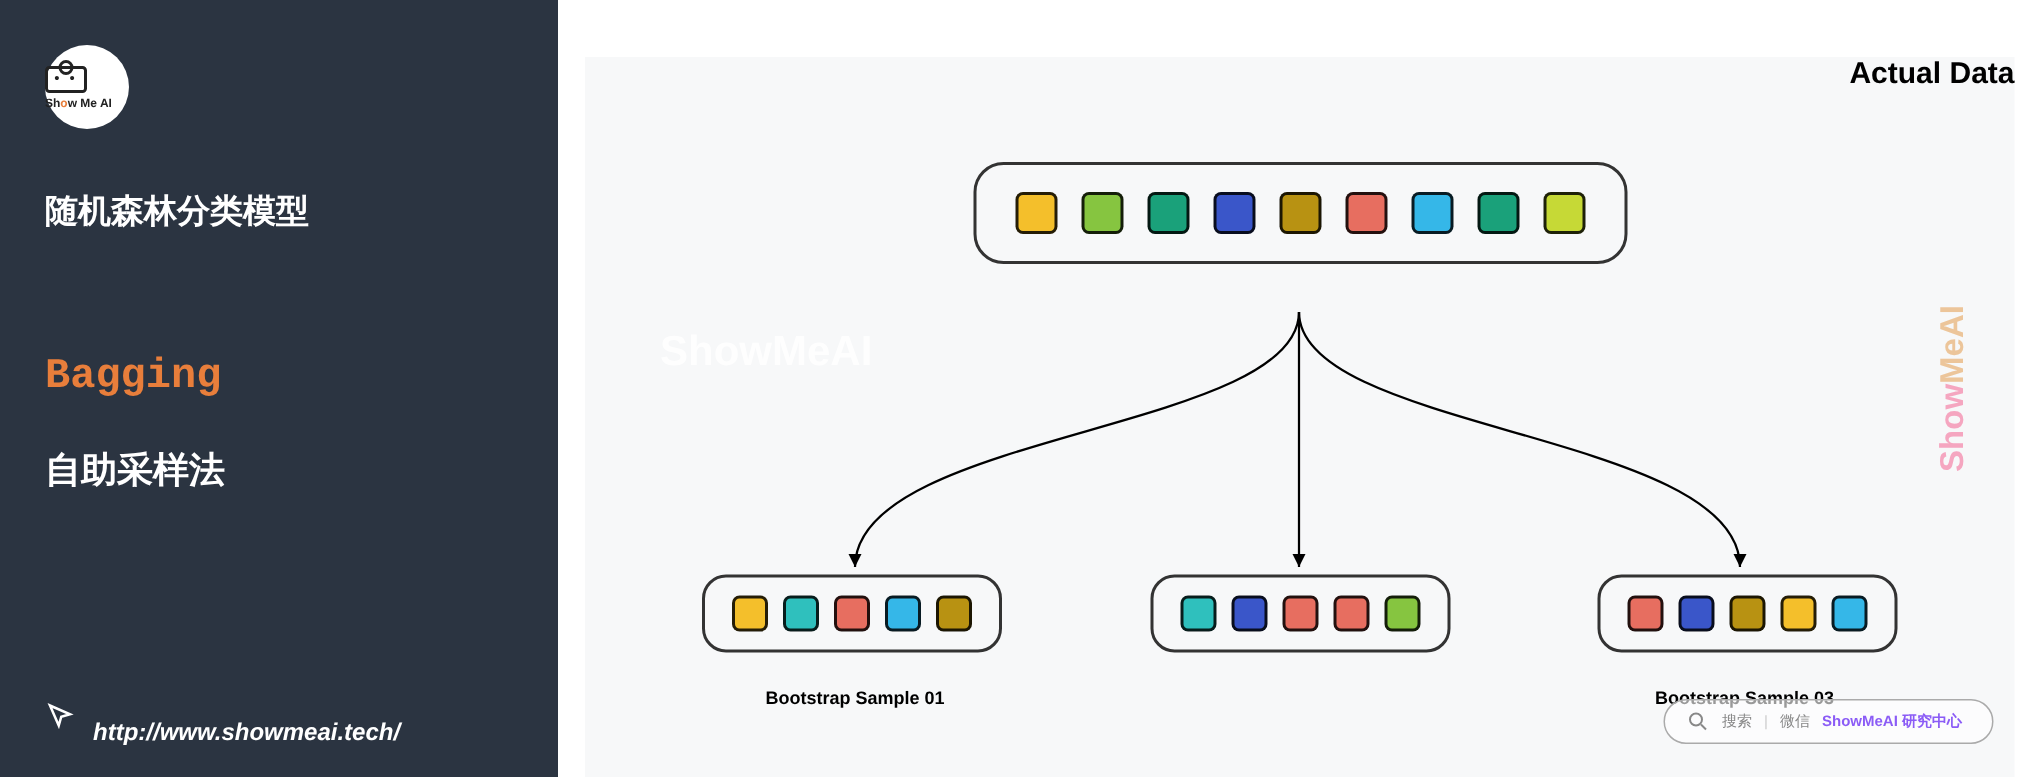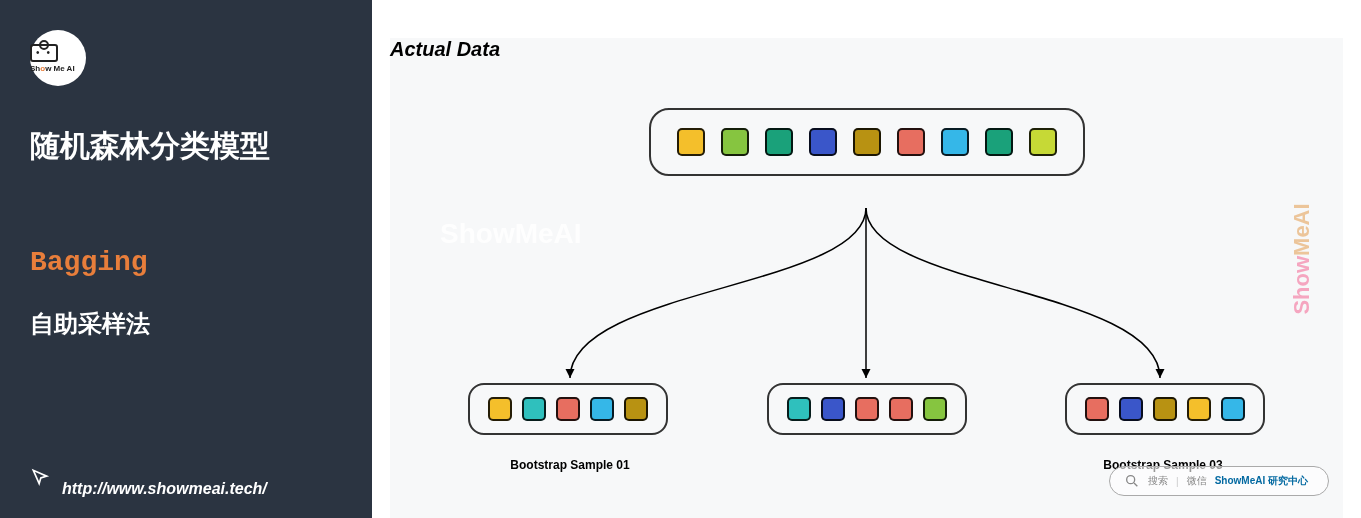--- a/index.html
+++ b/index.html
@@ -4,46 +4,46 @@
 <style>
   * { margin: 0; padding: 0; box-sizing: border-box; }
   body { width: 1361px; height: 518px; font-family: "Microsoft YaHei", Arial, sans-serif; display: flex; background: #fff; }
   .sidebar { width: 372px; height: 518px; background: #2b3441; color: white; padding: 30px 30px 20px 30px; display: flex; flex-direction: column; position: relative; }
   .logo { width: 56px; height: 56px; background: white; border-radius: 50%; display: flex; flex-direction: column; align-items: flex-start; justify-content: center; margin-bottom: 40px; }
   .logo-face { width: 28px; height: 18px; border: 2px solid #222; border-radius: 3px; position: relative; }
   .logo-face::before { content: ''; position: absolute; top: -6px; left: 50%; transform: translateX(-50%); width: 6px; height: 6px; border: 2px solid #222; border-radius: 50%; }
   .logo-face::after { content: '• •'; position: absolute; top: 1px; left: 0; right: 0; text-align: center; font-size: 10px; color: #222; letter-spacing: 2px; }
   .logo-text { font-size: 8px; font-weight: bold; color: #222; margin-top: 2px; }
   .logo-text .o { color: #e87e3b; }
-  .title { font-size: 30px; font-weight: bold; margin-bottom: 80px; }
+  .title { font-size: 22px; font-weight: bold; margin-bottom: 80px; }
   .subtitle1 { font-size: 28px; color: #e87e3b; font-family: "Courier New", monospace; font-weight: bold; margin-bottom: 30px; }
   .subtitle2 { font-size: 24px; font-weight: bold; }
   .footer { position: absolute; bottom: 20px; left: 30px; display: flex; align-items: center; gap: 12px; }
   .footer-icon { width: 20px; height: 20px; }
   .footer-url { font-size: 16px; font-weight: bold; font-style: italic; margin-top: 24px; }
 
   .content { flex: 1; height: 518px; background: #fff; padding: 18px; position: relative; }
   .canvas { width: 100%; height: 100%; background: #f7f8f9; position: relative; }
 
-  .diagram-title { text-align: left; font-size: 20px; font-weight: bold; margin-top: 20px; font-style: italic; }
+  .diagram-title { text-align: right; font-size: 20px; font-weight: bold; margin-top: 20px; }
 
   .node { position: absolute; border: 2px solid #333; border-radius: 20px; display: flex; align-items: center; justify-content: center; gap: 16px; padding: 18px 26px; background: #f7f8f9; }
   .node.small { gap: 10px; padding: 12px 18px; border-radius: 16px; }
   .chip { width: 28px; height: 28px; border-radius: 5px; border: 2px solid rgba(0,0,0,0.85); }
   .chip.sm { width: 24px; height: 24px; }
 
   .label { position: absolute; font-size: 12px; font-weight: bold; text-align: center; width: 220px; }
 
   .wm { position: absolute; top: 180px; left: 50px; font-size: 28px; font-weight: bold; color: rgba(255,255,255,.85); }
   .side-wm { position: absolute; right: 4px; top: 50%; transform: translateY(-50%) rotate(-90deg); transform-origin: center; font-size: 22px; font-weight: bold; pointer-events:none;}
   .side-wm .g1 { color: #f5a6c0; }
   .side-wm .g2 { color: #ecc59a; }
 
   .search-pill { position: absolute; bottom: 24px; right: 14px; border: 1px solid #aaa; border-radius: 999px; padding: 6px 20px 6px 14px; display: flex; align-items: center; gap: 8px; font-size: 10px; color: #888; background: rgba(255,255,255,0.6); }
-  .search-pill .strong { color: #0369a1; font-weight: bold; }
+  .search-pill .strong { color: #8b5cf6; font-weight: bold; }
   .mag { width: 16px; height: 16px; }
 
   svg.arrows { position: absolute; top: 0; left: 0; width: 100%; height: 100%; pointer-events: none; }
 </style>
 </head>
 <body>
 
 <div class="sidebar">
   <div class="logo">
     <div class="logo-face"></div>

